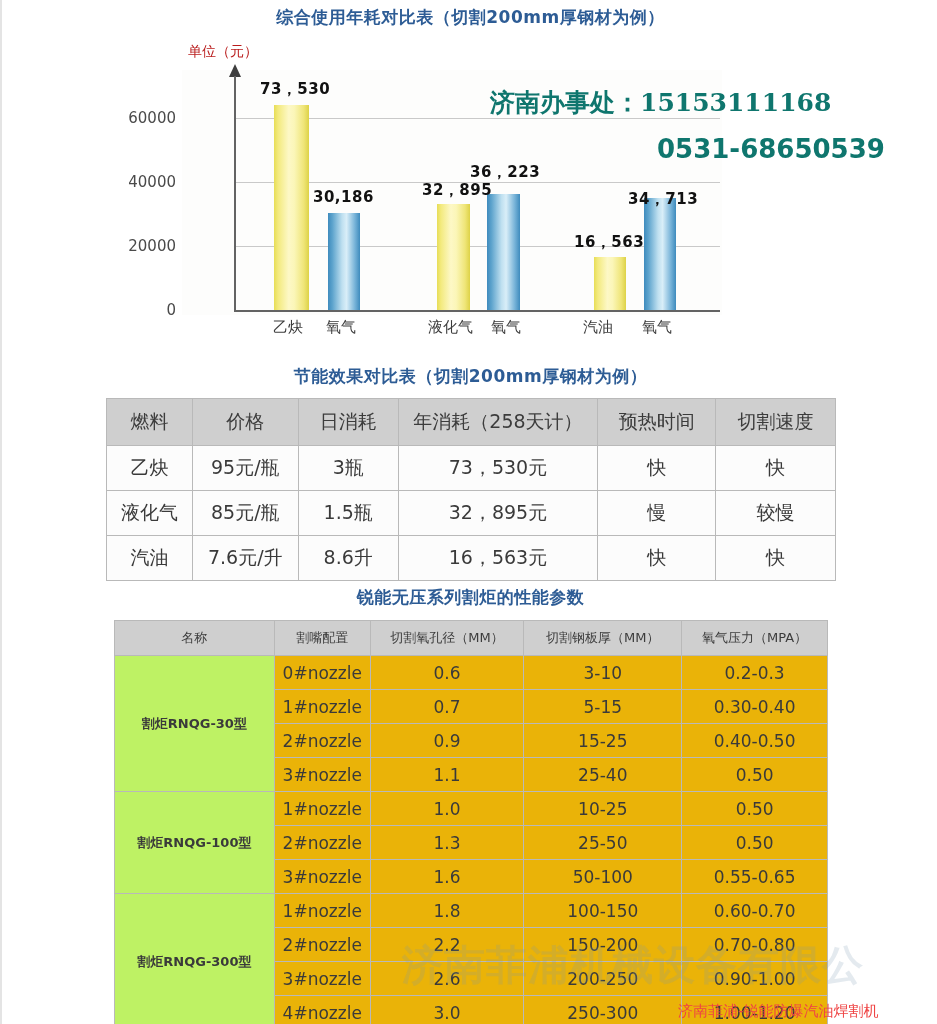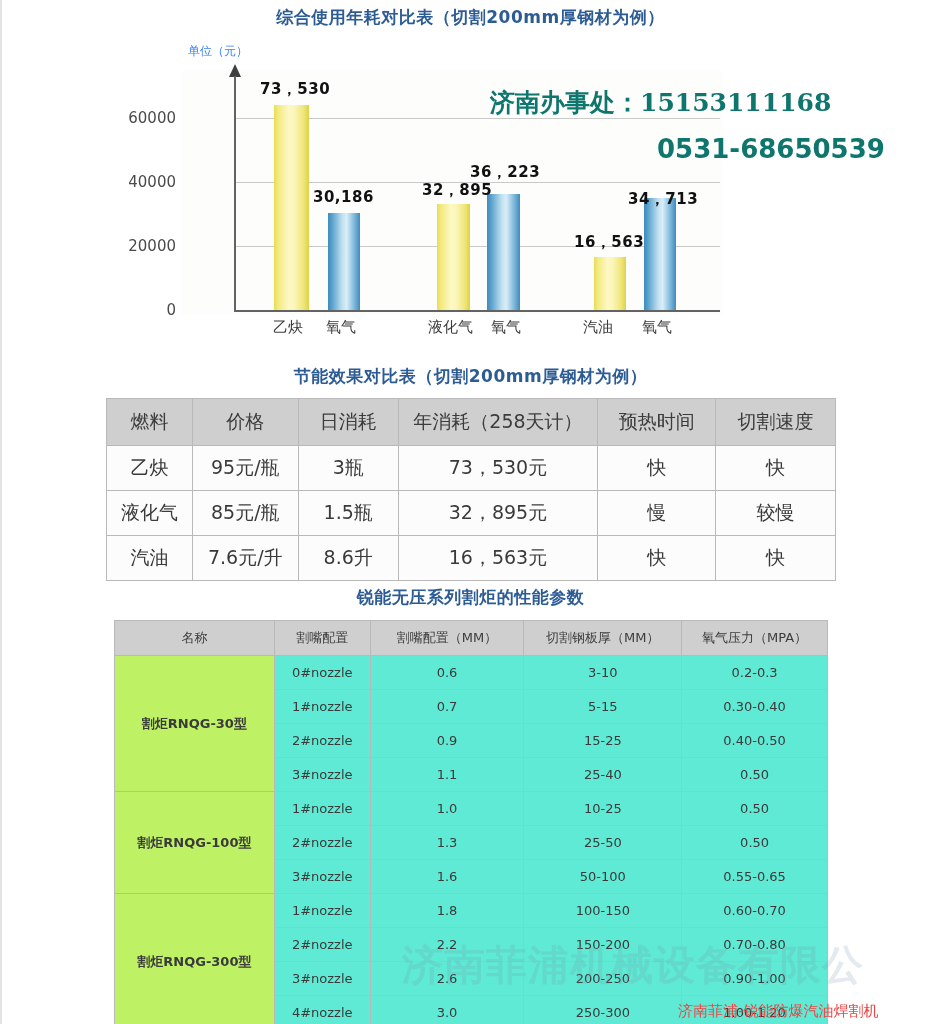--- a/index.html
+++ b/index.html
@@ -38,22 +38,22 @@
     width: 937px;
     text-align: center;
     font-size: 17px;
     font-weight: bold;
     color: #2d5c95;
     letter-spacing: 0.5px;
   }
   .unit-label {
     position: absolute;
     left: 186px; top: 43px;
-    font-size: 12px;
-    color: #3b82f6;
+    font-size: 14px;
+    color: #b91c1c;
   }
   .plot {
     position: absolute;
     left: 180px; top: 70px;
     width: 540px;
     height: 245px;
     background: #fdfdfc;
   }
   .axis-y {
     position: absolute;
@@ -181,22 +181,22 @@
     left: 112px; top: 620px;
     width: 714px;
   }
   #tbl-torch th {
     background: #cfcfcf;
     font-size: 13px;
     height: 32px;
     color: #3c3c3c;
   }
   #tbl-torch td {
-    background: #5eead4;
-    font-size: 13px;
+    background: #eab308;
+    font-size: 17px;
     height: 31px;
   }
   #tbl-torch td.name-cell {
     background: #bef264;
     font-size: 13px;
     font-weight: bold;
   }
 
   .watermark {
     position: absolute;
@@ -327,21 +327,21 @@
       <col style="width:160px">
         <col style="width:96px">
         <col style="width:154px">
       <col style="width:158px">
         <col style="width:146px">
     </colgroup>
     <thead>
       <tr>
         <th>名称</th>
         <th>割嘴配置</th>
-        <th>割嘴配置（MM）</th>
+        <th>切割氧孔径（MM）</th>
         <th>切割钢板厚（MM）</th>
         <th>氧气压力（MPA）</th>
       </tr>
     </thead>
     <tbody>
 
       <tr>
         <td class="name-cell" rowspan="4">割炬RNQG-30型</td>
         <td>0#nozzle</td>
         <td>0.6</td>

